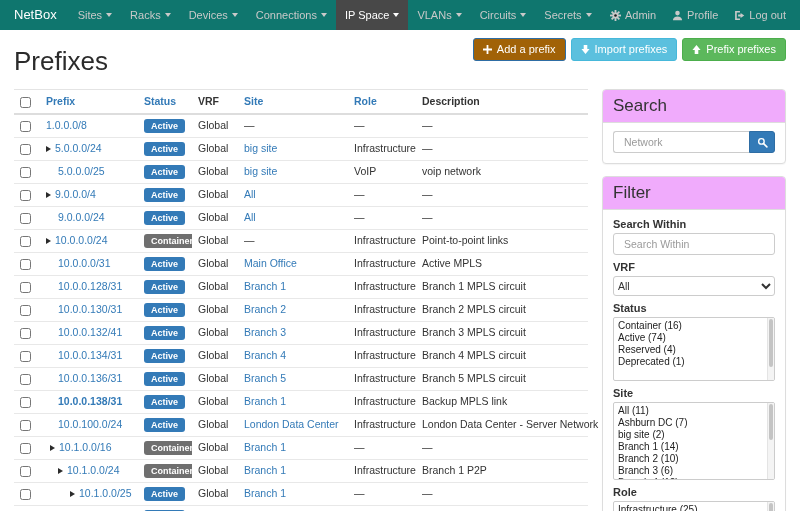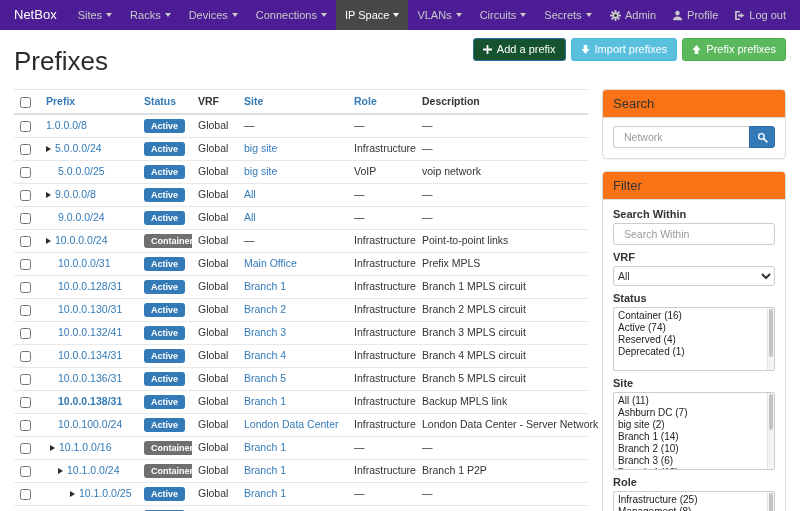--- a/index.html
+++ b/index.html
@@ -1,38 +1,38 @@
 <!DOCTYPE html>
 <html><head>
 <meta charset="utf-8">
 <style>
   *{box-sizing:border-box;margin:0;padding:0}
   html,body{width:800px;height:511px;overflow:hidden;background:#fff;
     font-family:"Liberation Sans",sans-serif;color:#333}
 
   
-  .navbar{height:30px;background:#4c1d95;display:flex;align-items:stretch;font-size:11px}
+  .navbar{height:30px;background:#0f766e;display:flex;align-items:stretch;font-size:11px}
   .brand{color:#fff;font-size:13px;line-height:30px;padding:0 12px 0 14px;cursor:pointer}
   .nav-menu{display:flex}
   .nav-item{display:flex;align-items:center;padding:0 9px;color:#c9c9c9;cursor:pointer;white-space:nowrap}
   .nav-item.active{background:#484848;color:#fff}
   .caret{width:0;height:0;border-top:4px solid currentColor;border-left:3.5px solid transparent;
     border-right:3.5px solid transparent;margin-left:4px}
   .nav-user{margin-left:auto;display:flex}
   .nav-user .nav-item{gap:4px;padding:0 8px}
   .nav-user .nav-item:last-child{padding-right:14px}
   .icon{display:inline-flex;align-items:center}
   .icon svg{display:block}
 
   
   .page{padding:8px 14px 0}
   .actions{float:right;display:flex;gap:5px}
   .btn{display:inline-flex;align-items:center;gap:5px;font-size:11px;color:#fff;padding:4px 9px;
     border-radius:3px;border:1px solid transparent;line-height:13px;cursor:pointer;font-family:inherit}
-  .btn.primary{background:#14532d;border-color:#2e6da4}
+  .btn.primary{background:#a16207;border-color:#2e6da4}
   .btn.info{background:#5bc0de;border-color:#46b8da}
   .btn.success{background:#5cb85c;border-color:#4cae4c}
   .page-title{font-size:26px;font-weight:400;color:#2b2b2b;margin:8px 0 12px}
 
   
   .content{display:flex;gap:14px;align-items:flex-start}
   .table-wrap{flex:1;min-width:0}
   table{width:100%;border-collapse:collapse;font-size:10.5px;border-top:1px solid #e4e4e4;table-layout:fixed}
   th{font-weight:bold;text-align:left;padding:5px 6px;border-bottom:2px solid #ddd;color:#333;white-space:nowrap}
   th.sortable{color:#337ab7;cursor:pointer}
@@ -48,21 +48,21 @@
   .prefix-cell{display:inline-flex;align-items:center}
   .tree-arrow{display:inline-block;width:0;height:0;border-left:5px solid #2b2b2b;
     border-top:3.5px solid transparent;border-bottom:3.5px solid transparent;margin-right:4px}
   .badge{display:inline-block;font-size:9px;font-weight:bold;color:#fff;padding:2px 7px;
     border-radius:3px;line-height:10px}
   input[type=checkbox]{width:11px;height:11px;margin:0;vertical-align:middle;cursor:pointer}
 
   
   .sidebar{width:184px;flex:none}
   .panel{border:1px solid #ddd;border-radius:4px;margin-bottom:12px;box-shadow:0 1px 1px rgba(0,0,0,.04);background:#fff}
-  .panel-heading{background:#f97316;border-bottom:1px solid #ddd;padding:6px 10px;font-size:13px;
+  .panel-heading{background:#f0abfc;border-bottom:1px solid #ddd;padding:6px 10px;font-size:17px;
     color:#333;border-radius:3px 3px 0 0}
   .panel-body{padding:8px 10px 10px}
   .input-group{display:flex}
   .form-control{height:22px;border:1px solid #ccc;border-radius:3px;font-size:10.5px;padding:2px 10px;
     color:#555;width:100%;font-family:inherit}
   .form-control::placeholder{color:#9a9a9a}
   .input-group .form-control{border-radius:3px 0 0 3px;border-right:0;flex:1;min-width:0}
   .ig-btn{width:26px;height:22px;background:#337ab7;border:1px solid #2e6da4;border-radius:0 3px 3px 0;
     color:#fff;display:flex;align-items:center;justify-content:center;cursor:pointer}
   .ctl-label{display:block;font-size:11px;font-weight:bold;color:#333;margin:6px 0 3px}
@@ -226,21 +226,21 @@
               <td><span class="badge" style="background: rgb(51, 122, 183);">Active</span></td>
               <td><span>Global</span></td>
               <td><a href="#" class="link">big site</a></td>
               <td><span>VoIP</span></td>
               <td><span>voip network</span></td>
             </tr>
             <tr>
               <td class="col-check"><input type="checkbox" style=""></td>
               <td><span class="prefix-cell" style="padding-left: 0px;">
                   <span class="tree-arrow"></span>
-                  <a href="#" class="link">9.0.0.0/8</a>
+                  <a href="#" class="link">9.0.0.0/4</a>
                 </span></td>
               <td><span class="badge" style="background: rgb(51, 122, 183);">Active</span></td>
               <td><span>Global</span></td>
               <td><a href="#" class="link">All</a></td>
               <td><span>—</span></td>
               <td><span>—</span></td>
             </tr>
             <tr>
               <td class="col-check"><input type="checkbox" style=""></td>
               <td><span class="prefix-cell" style="padding-left: 12px;">
@@ -266,21 +266,21 @@
             </tr>
             <tr>
               <td class="col-check"><input type="checkbox" style=""></td>
               <td><span class="prefix-cell" style="padding-left: 12px;">
                   <a href="#" class="link">10.0.0.0/31</a>
                 </span></td>
               <td><span class="badge" style="background: rgb(51, 122, 183);">Active</span></td>
               <td><span>Global</span></td>
               <td><a href="#" class="link">Main Office</a></td>
               <td><span>Infrastructure</span></td>
-              <td><span>Prefix MPLS</span></td>
+              <td><span>Active MPLS</span></td>
             </tr>
             <tr>
               <td class="col-check"><input type="checkbox" style=""></td>
               <td><span class="prefix-cell" style="padding-left: 12px;">
                   <a href="#" class="link">10.0.0.128/31</a>
                 </span></td>
               <td><span class="badge" style="background: rgb(51, 122, 183);">Active</span></td>
               <td><span>Global</span></td>
               <td><a href="#" class="link">Branch 1</a></td>
               <td><span>Infrastructure</span></td>

